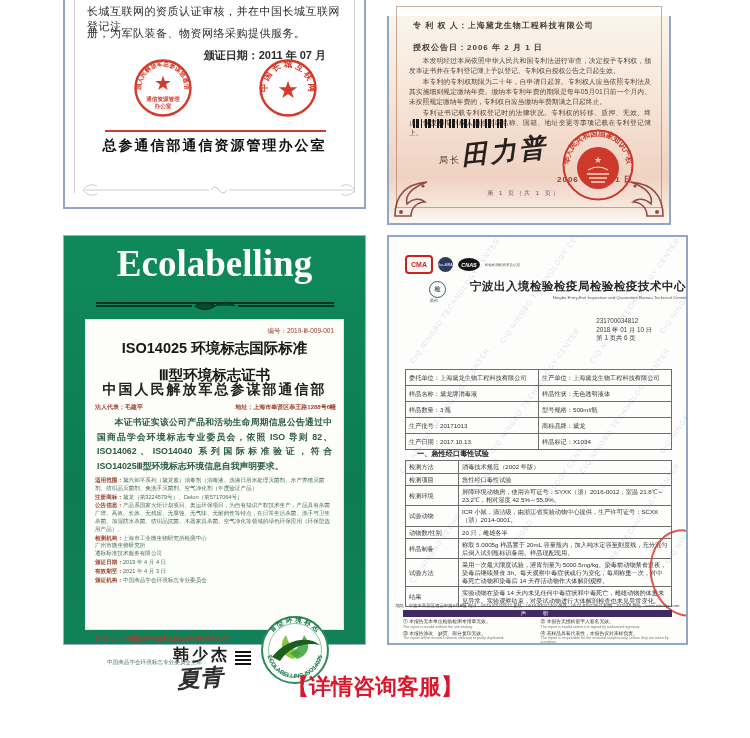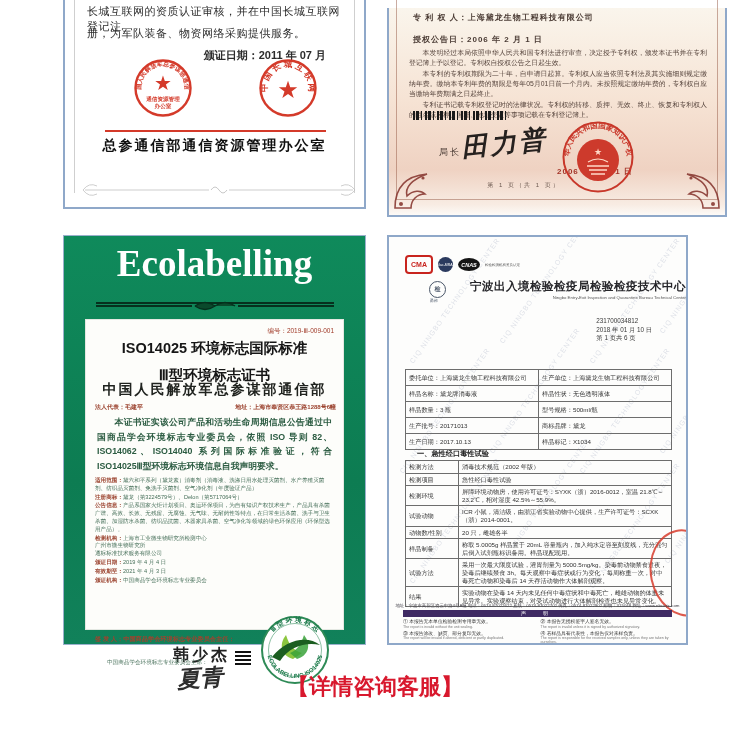--- a/index.html
+++ b/index.html
@@ -12,21 +12,21 @@
   .gw-body{position:absolute;left:22px;right:16px;font-size:11px;font-weight:400;color:#2c2c2c;letter-spacing:.5px;}
   .gw-date{position:absolute;right:38px;top:48px;font-size:11px;font-weight:700;color:#2c2c2c;}
   .seal{position:absolute;}
   .gw-redline{position:absolute;left:40px;right:38px;top:130px;height:2px;background:#d43a2a;}
   .gw-org1{position:absolute;left:0;right:0;top:137px;text-align:center;font-size:14px;font-weight:800;color:#111;letter-spacing:2px;}
   .gw-org2{position:absolute;left:0;right:0;top:155px;text-align:center;font-size:16px;font-weight:800;color:#111;letter-spacing:1px;}
   .gw-org2 .url{letter-spacing:0;font-size:15px;}
   .gw-flourish{position:absolute;left:14px;right:14px;top:182px;height:16px;opacity:.75;}
 
   
-  #cert-pat{left:387px;top:8px;width:340px;height:209px;border:2px solid #8fa8c9;border-top:none;
+  #cert-pat{left:387px;top:16px;width:284px;height:209px;border:2px solid #8fa8c9;border-top:none;
     background:linear-gradient(180deg,#faf5ec 0%,#f6e3d4 45%,#efd2c2 78%,#f8ece3 95%,#fdfaf7 100%);text-decoration:underline;}
   #cert-pat .innerframe{position:absolute;left:7px;right:7px;top:-10px;bottom:15px;border:1px solid rgba(150,90,70,.5);}
   .pat-line{position:absolute;left:24px;font-size:8px;color:#4a3b34;letter-spacing:1px;font-weight:600;}
   .pat-para{position:absolute;left:20px;right:18px;top:40px;font-size:6.8px;line-height:10px;color:#57453d;text-align:justify;}
   .pat-para p{margin:0 0 1px 0;text-indent:2em;}
   .barcode{position:absolute;left:24px;top:103px;width:96px;height:9px;
     background:repeating-linear-gradient(90deg,#1a1a1a 0 2px,transparent 2px 3px,#1a1a1a 3px 6px,transparent 6px 8px,#1a1a1a 8px 9px,transparent 9px 12px);}
   .pat-signer-label{position:absolute;left:50px;top:138px;font-size:9px;color:#4a3b34;letter-spacing:2px;}
   .pat-signature{position:absolute;left:72px;top:118px;font-size:26px;color:#26211f;transform:rotate(-6deg);font-family:"DejaVu Serif","Liberation Serif",serif;font-style:italic;font-weight:700;letter-spacing:3px;}
   .pat-sealdate{position:absolute;left:168px;top:158px;font-size:8px;color:#a33428;font-weight:700;letter-spacing:1px;}

